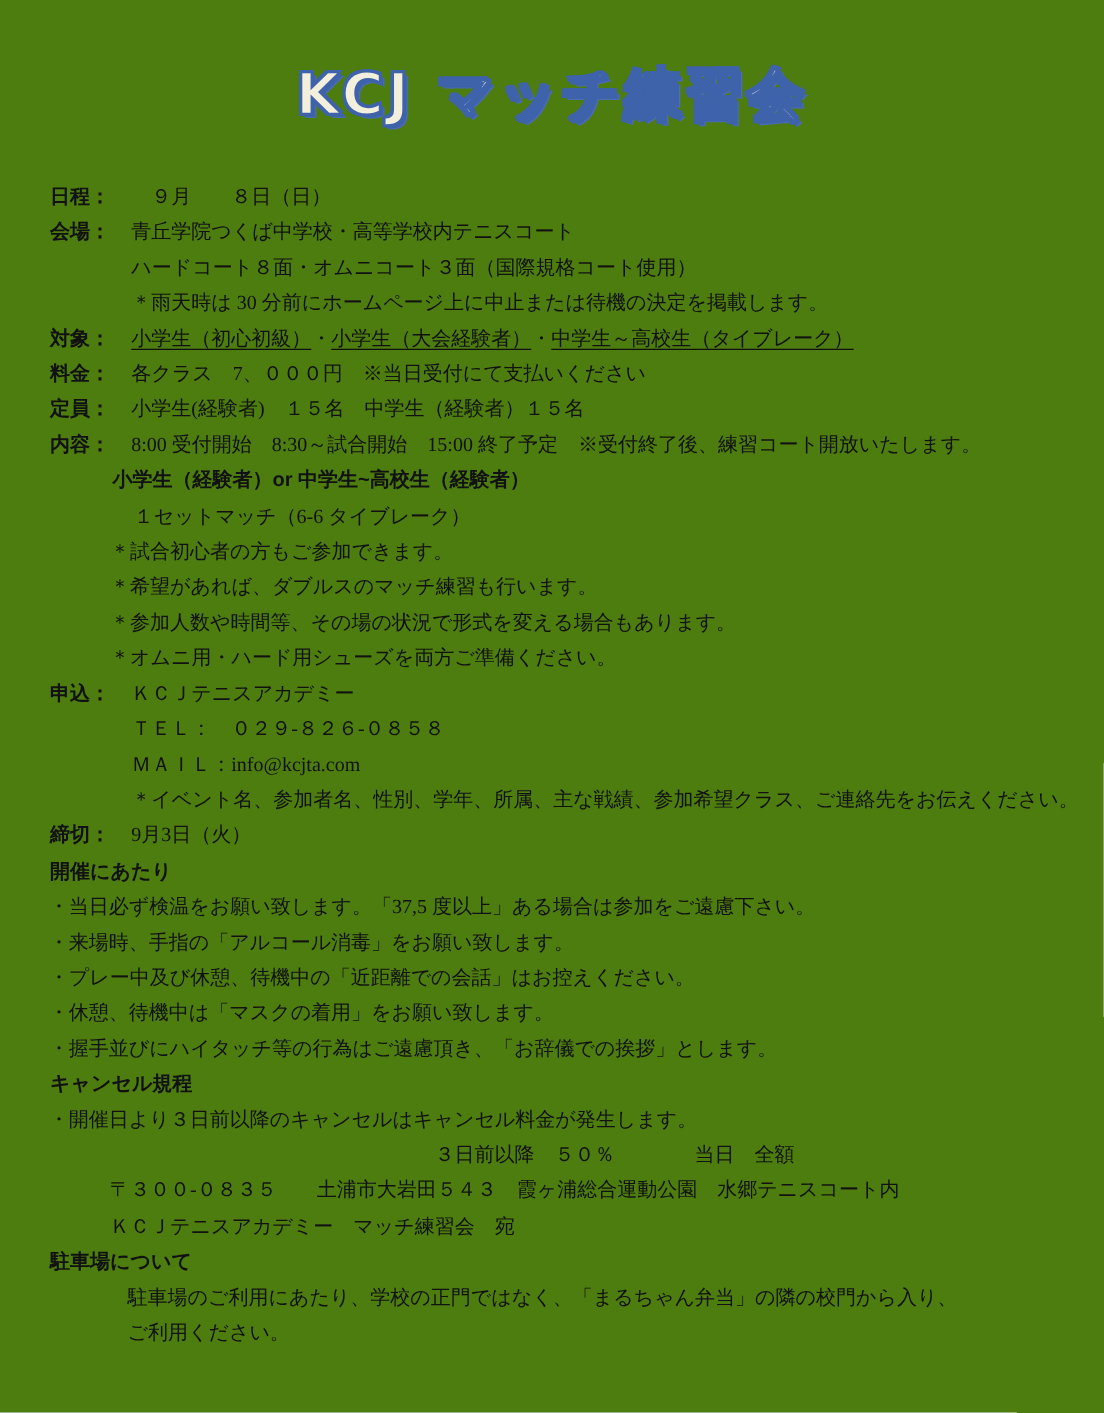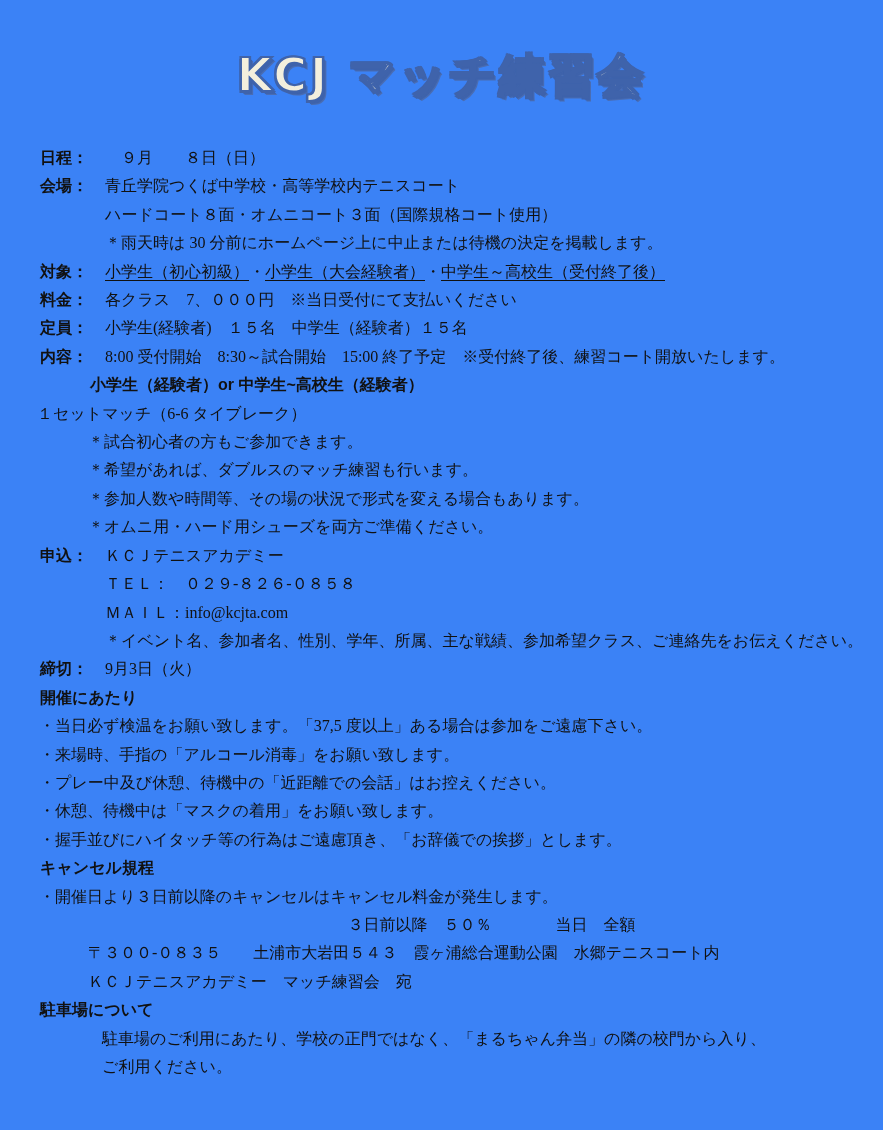--- a/index.html
+++ b/index.html
@@ -1,20 +1,20 @@
 <!DOCTYPE html>
 <html lang="ja"><head>
 <meta charset="utf-8">
 <style>
   html,body{margin:0;padding:0;background:#e8e8e8;}
   .page{
     position:relative;
     width:883px;height:1130px;
     margin:0 auto;
-    background:#3b82f6;
+    background:#4d7c0f;
     color:#111;
     font-family:"Liberation Serif","DejaVu Serif",serif;
     overflow:hidden;
   }
   
   .title{
     margin:44px 0 0 0;
     text-align:center;
     line-height:62px;
     font-family:"DejaVu Sans","Liberation Sans",sans-serif;
@@ -36,21 +36,21 @@
     font-weight:700;
     font-family:"Liberation Sans","DejaVu Sans",sans-serif;
   }
   .sec{
     font-weight:700;
     font-family:"Liberation Sans","DejaVu Sans",sans-serif;
   }
   .ind  {padding-left:105px;}  
   .subh {padding-left:90px;font-weight:700;
          font-family:"Liberation Sans","DejaVu Sans",sans-serif;}
-  .sub1 {padding-left:37px;}   
+  .sub1 {padding-left:107px;}   
   .sub  {padding-left:88px;}   
   .bullet{padding-left:39px;}  
   .detail{padding-left:100px;text-align:center;} 
   .addr {padding-left:88px;}   
   .park {padding-left:102px;}   
   .u{text-decoration:underline;text-underline-offset:3px;}
 </style>
 </head>
 <body>
 
@@ -59,21 +59,21 @@
   <h1 class="title">KCJ マッチ練習会</h1>
 
   <div class="doc">
 
     <p class="r"><span class="lbl">日程：</span><span>　９月　　８日（日）</span></p>
 
     <p class="r"><span class="lbl">会場：</span><span>青丘学院つくば中学校・高等学校内テニスコート</span></p>
     <p class="r ind">ハードコート８面・オムニコート３面（国際規格コート使用）</p>
     <p class="r ind">＊雨天時は 30 分前にホームページ上に中止または待機の決定を掲載します。</p>
 
-    <p class="r"><span class="lbl">対象：</span><span class="u">小学生（初心初級）</span><span>・</span><span class="u">小学生（大会経験者）</span><span>・</span><span class="u">中学生～高校生（受付終了後）</span></p>
+    <p class="r"><span class="lbl">対象：</span><span class="u">小学生（初心初級）</span><span>・</span><span class="u">小学生（大会経験者）</span><span>・</span><span class="u">中学生～高校生（タイブレーク）</span></p>
 
     <p class="r"><span class="lbl">料金：</span><span>各クラス　7、０００円　※当日受付にて支払いください</span></p>
 
     <p class="r"><span class="lbl">定員：</span><span>小学生(経験者)　１５名　中学生（経験者）１５名</span></p>
 
     <p class="r"><span class="lbl">内容：</span><span>8:00 受付開始　8:30～試合開始　15:00 終了予定　※受付終了後、練習コート開放いたします。</span></p>
 
     <p class="r subh">小学生（経験者）or 中学生~高校生（経験者）</p>
     <p class="r sub1">１セットマッチ（6-6 タイブレーク）</p>
     <p class="r sub">＊試合初心者の方もご参加できます。</p>

